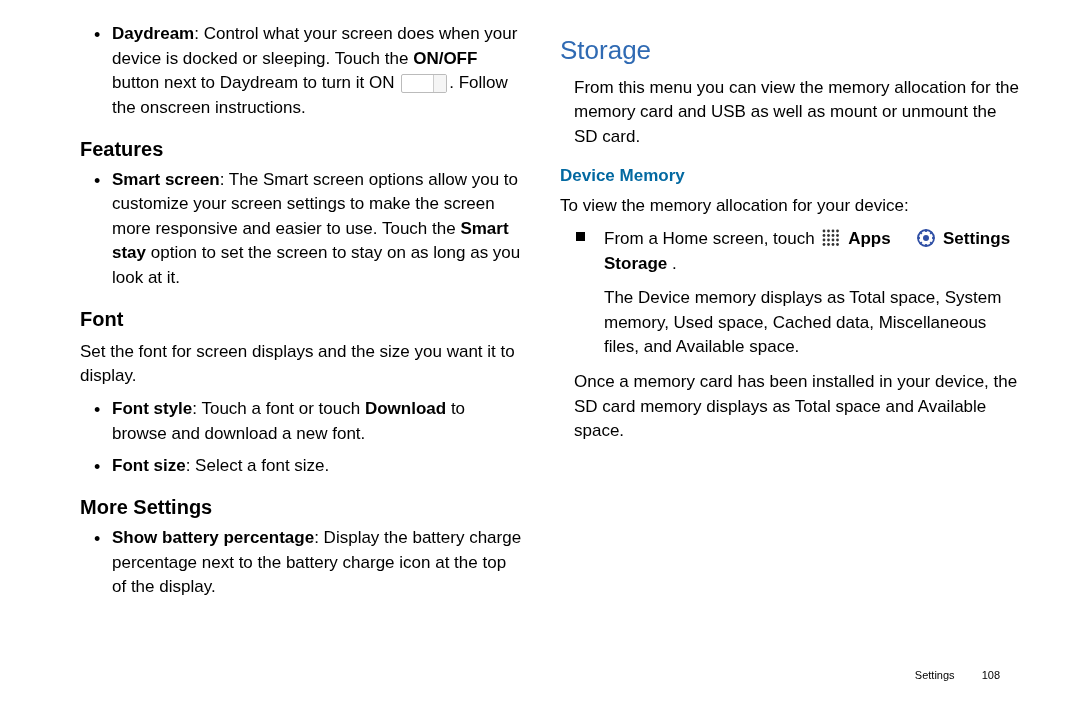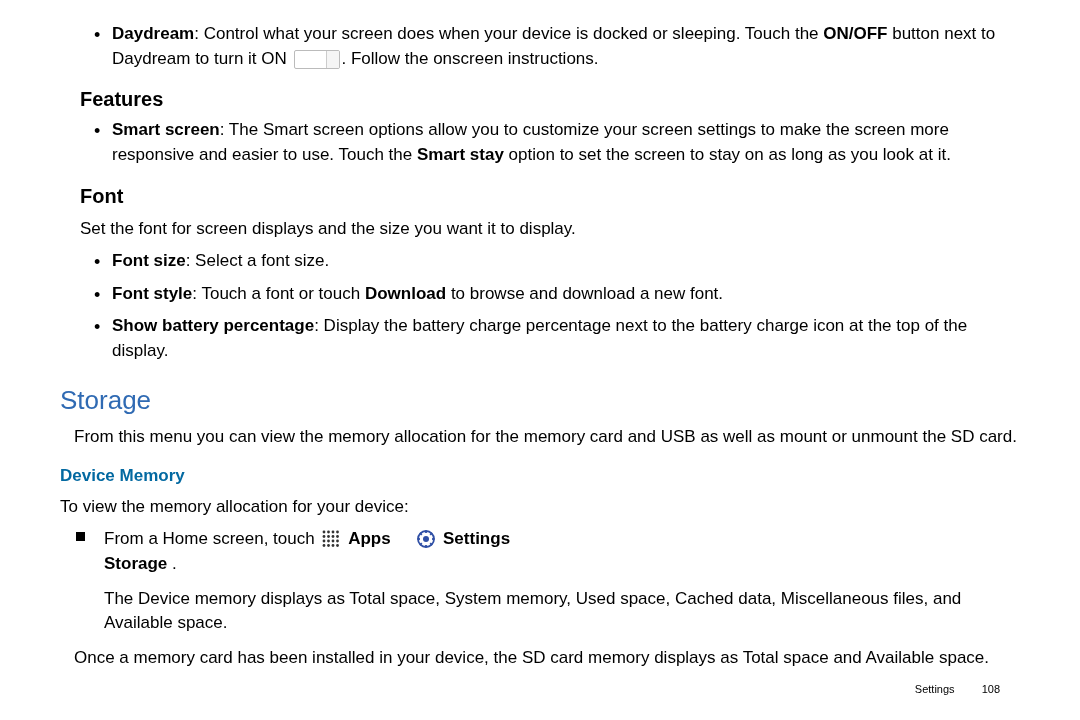--- a/index.html
+++ b/index.html
@@ -6,25 +6,25 @@
     margin: 0;
     padding: 0;
     width: 1080px;
     height: 720px;
     background: #fff;
     font-family: Arial, Helvetica, sans-serif;
     color: #000;
   }
   .page {
     display: flex;
-    flex-direction: column;
+    flex-direction: row;
     width: 100%;
     height: 100%;
     box-sizing: border-box;
-    padding: 22px 40px 22px 40px;
+    padding: 22px 40px 36px 40px;
     font-size: 17px;
     line-height: 1.45;
   }
   .col {
     flex: 1 1 50%;
     box-sizing: border-box;
     padding: 0 18px;
     position: relative;
   }
   .col.left { padding-left: 40px; }
@@ -155,27 +155,28 @@
     <ul class="bullets">
       <li>
         <b>Smart screen</b><span>: The Smart screen options allow you to customize your screen settings to make the screen more responsive and easier to use. Touch the </span><b>Smart stay</b><span> option to set the screen to stay on as long as you look at it.</span>
       </li>
     </ul>
 
     <div class="hdr">Font</div>
     <div class="para">Set the font for screen displays and the size you want it to display.</div>
     <ul class="bullets">
       <li>
+        <b>Font style</b><span>: Touch a font or touch </span><b>Download</b><span> to browse and download a new font.</span>
+      </li>
+      <li>
         <b>Font size</b><span>: Select a font size.</span>
       </li>
-      <li>
-        <b>Font style</b><span>: Touch a font or touch </span><b>Download</b><span> to browse and download a new font.</span>
-      </li>
-    </ul>
-
+    </ul>
+
+    <div class="hdr">More Settings</div>
     <ul class="bullets">
       <li>
         <b>Show battery percentage</b><span>: Display the battery charge percentage next to the battery charge icon at the top of the display.</span>
       </li>
     </ul>
   </div>
 
   <div class="col right">
     <div class="sec-title">Storage</div>
     <div class="para ind">From this menu you can view the memory allocation for the memory card and USB as well as mount or unmount the SD card.</div>

